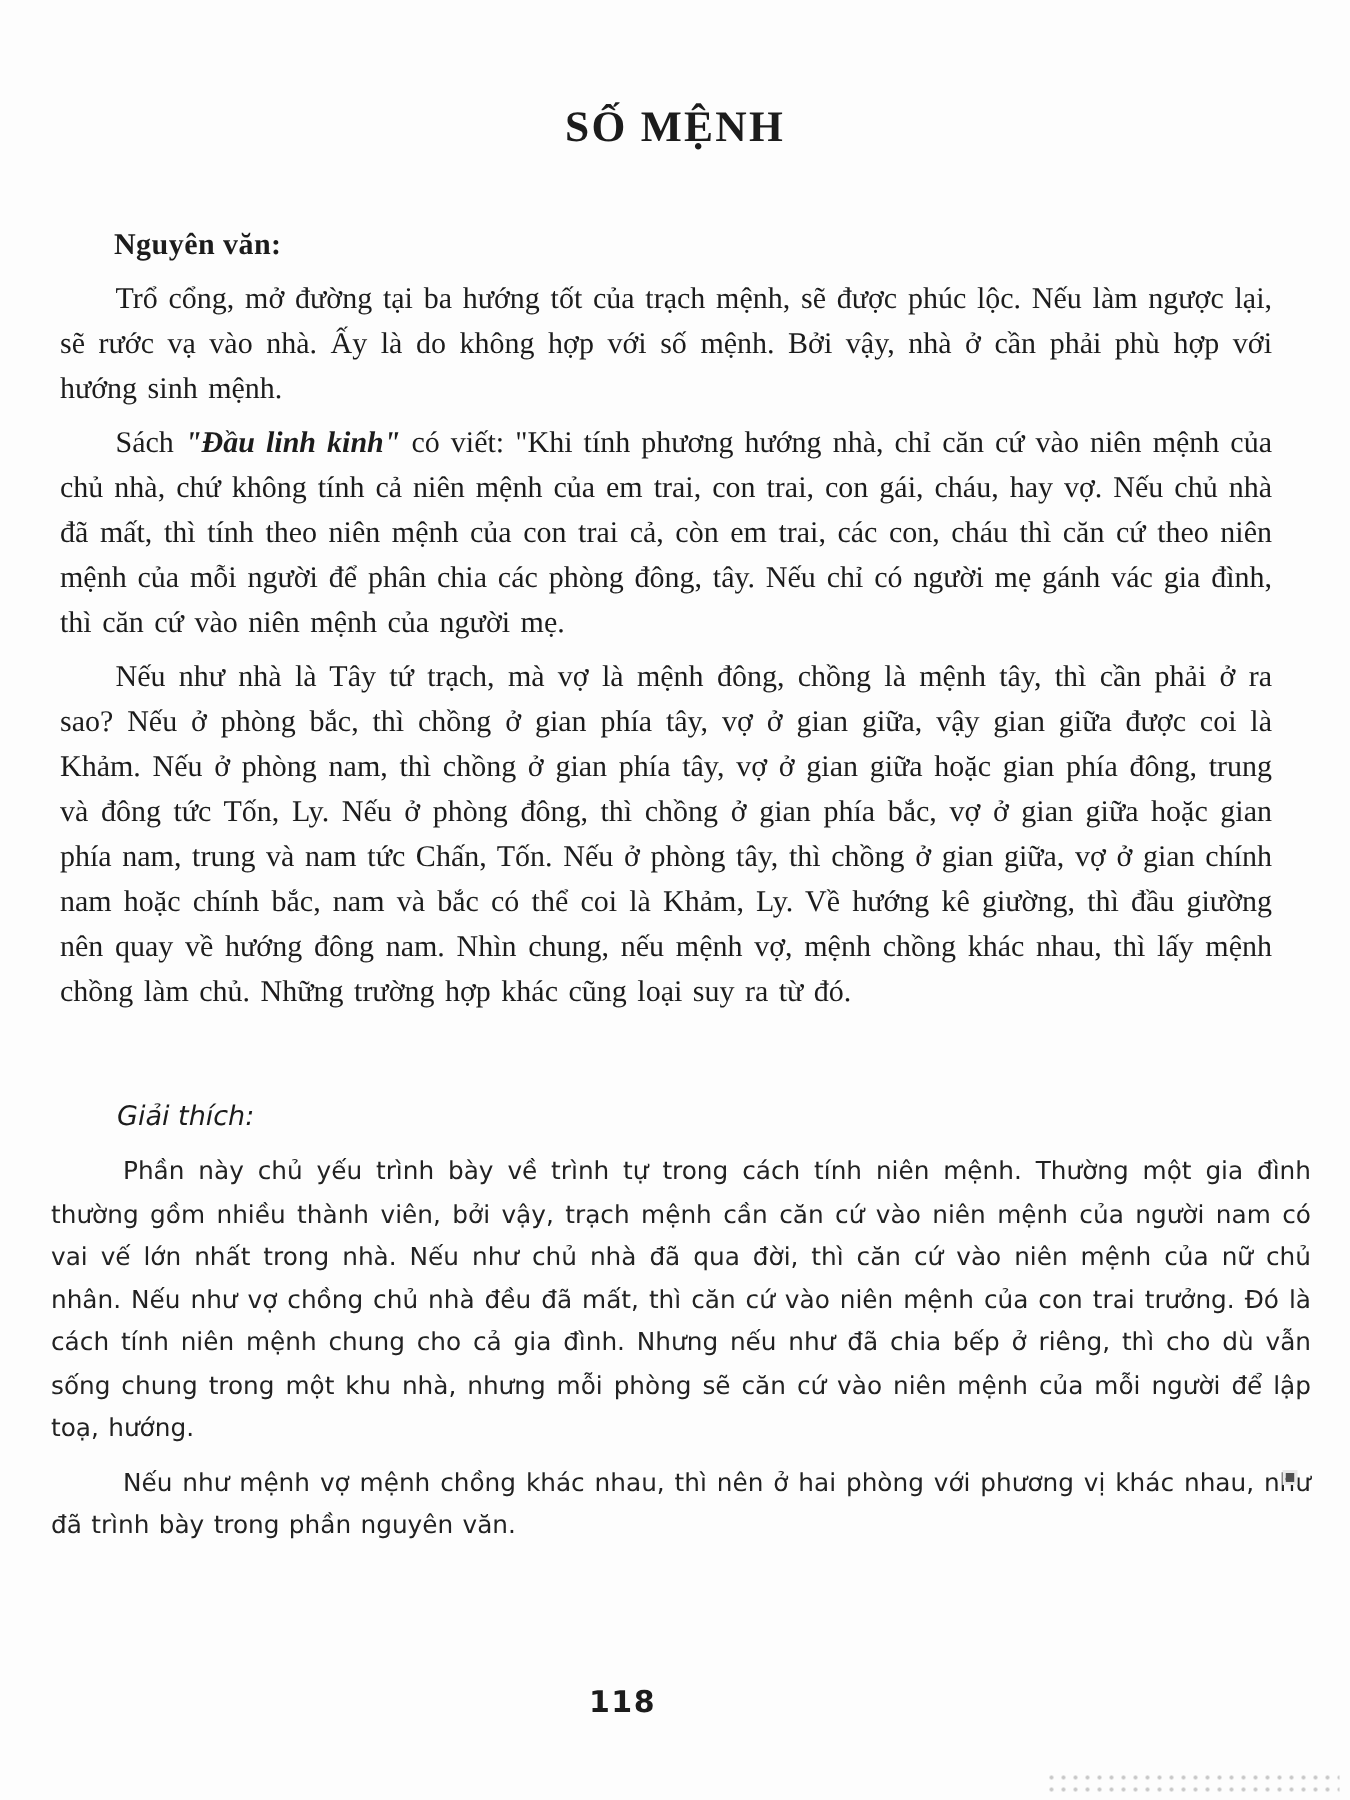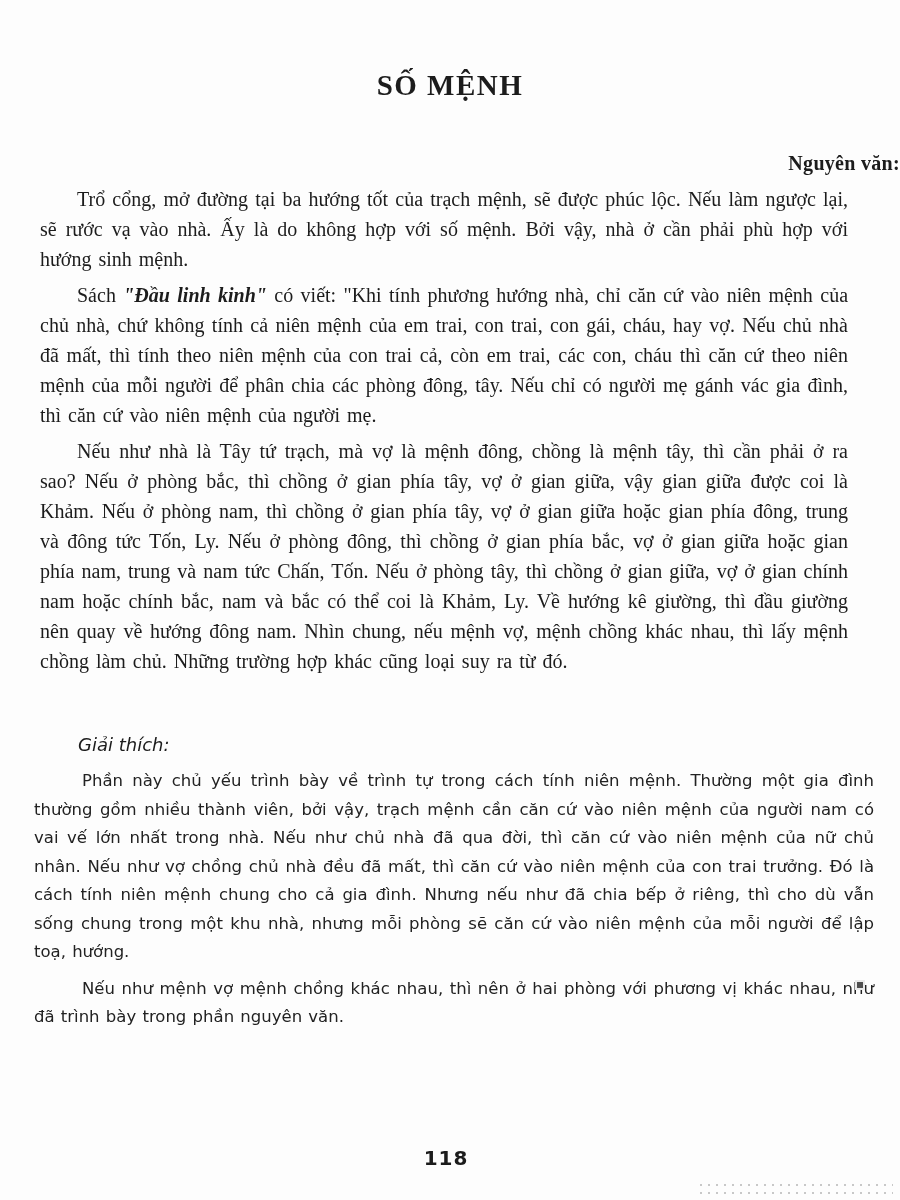--- a/index.html
+++ b/index.html
@@ -17,21 +17,20 @@
     text-align: center;
     font-size: 29px;
     font-weight: bold;
     letter-spacing: 1.5px;
   }
   .nv-heading {
     margin: 50px 0 0 76px;
     font-weight: bold;
     font-size: 20px;
     letter-spacing: .3px;
-    text-align: right;
   }
   .nv-body {
     margin: 9px 52px 12px 40px;
     font-size: 20px;
     line-height: 30px;
     text-align: justify;
     word-spacing: 2px;
   }
   .nv-body p { margin: 0 0 6px 0; text-indent: 37px; }
   .book-title { font-weight: bold; font-style: italic; }
@@ -46,28 +45,27 @@
     font-family: "DejaVu Sans", sans-serif;
     font-size: 16.5px;
     line-height: 28.5px;
     text-align: justify;
     word-spacing: 1px;
     color: #222;
   }
   .gt-body p { margin: 0 0 8px 4px; text-indent: 48px; }
   .page-number {
     position: absolute;
-    top: 1146px; left: 0;
+    top: 1122px; left: 0;
     width: 830px;
     text-align: center;
     font-family: "DejaVu Sans", sans-serif;
     font-weight: bold;
     font-size: 20px;
     letter-spacing: 1px;
-    padding-left: 31px;
   }
   .scan-dots {
     position: absolute;
     left: 697px; top: 1181px;
     width: 196px; height: 17px;
     background-image: radial-gradient(circle, #bfbfbf 1.1px, rgba(255,255,255,0) 1.5px);
     background-size: 8px 8px;
     opacity: .85;
   }
   .scan-speck {

